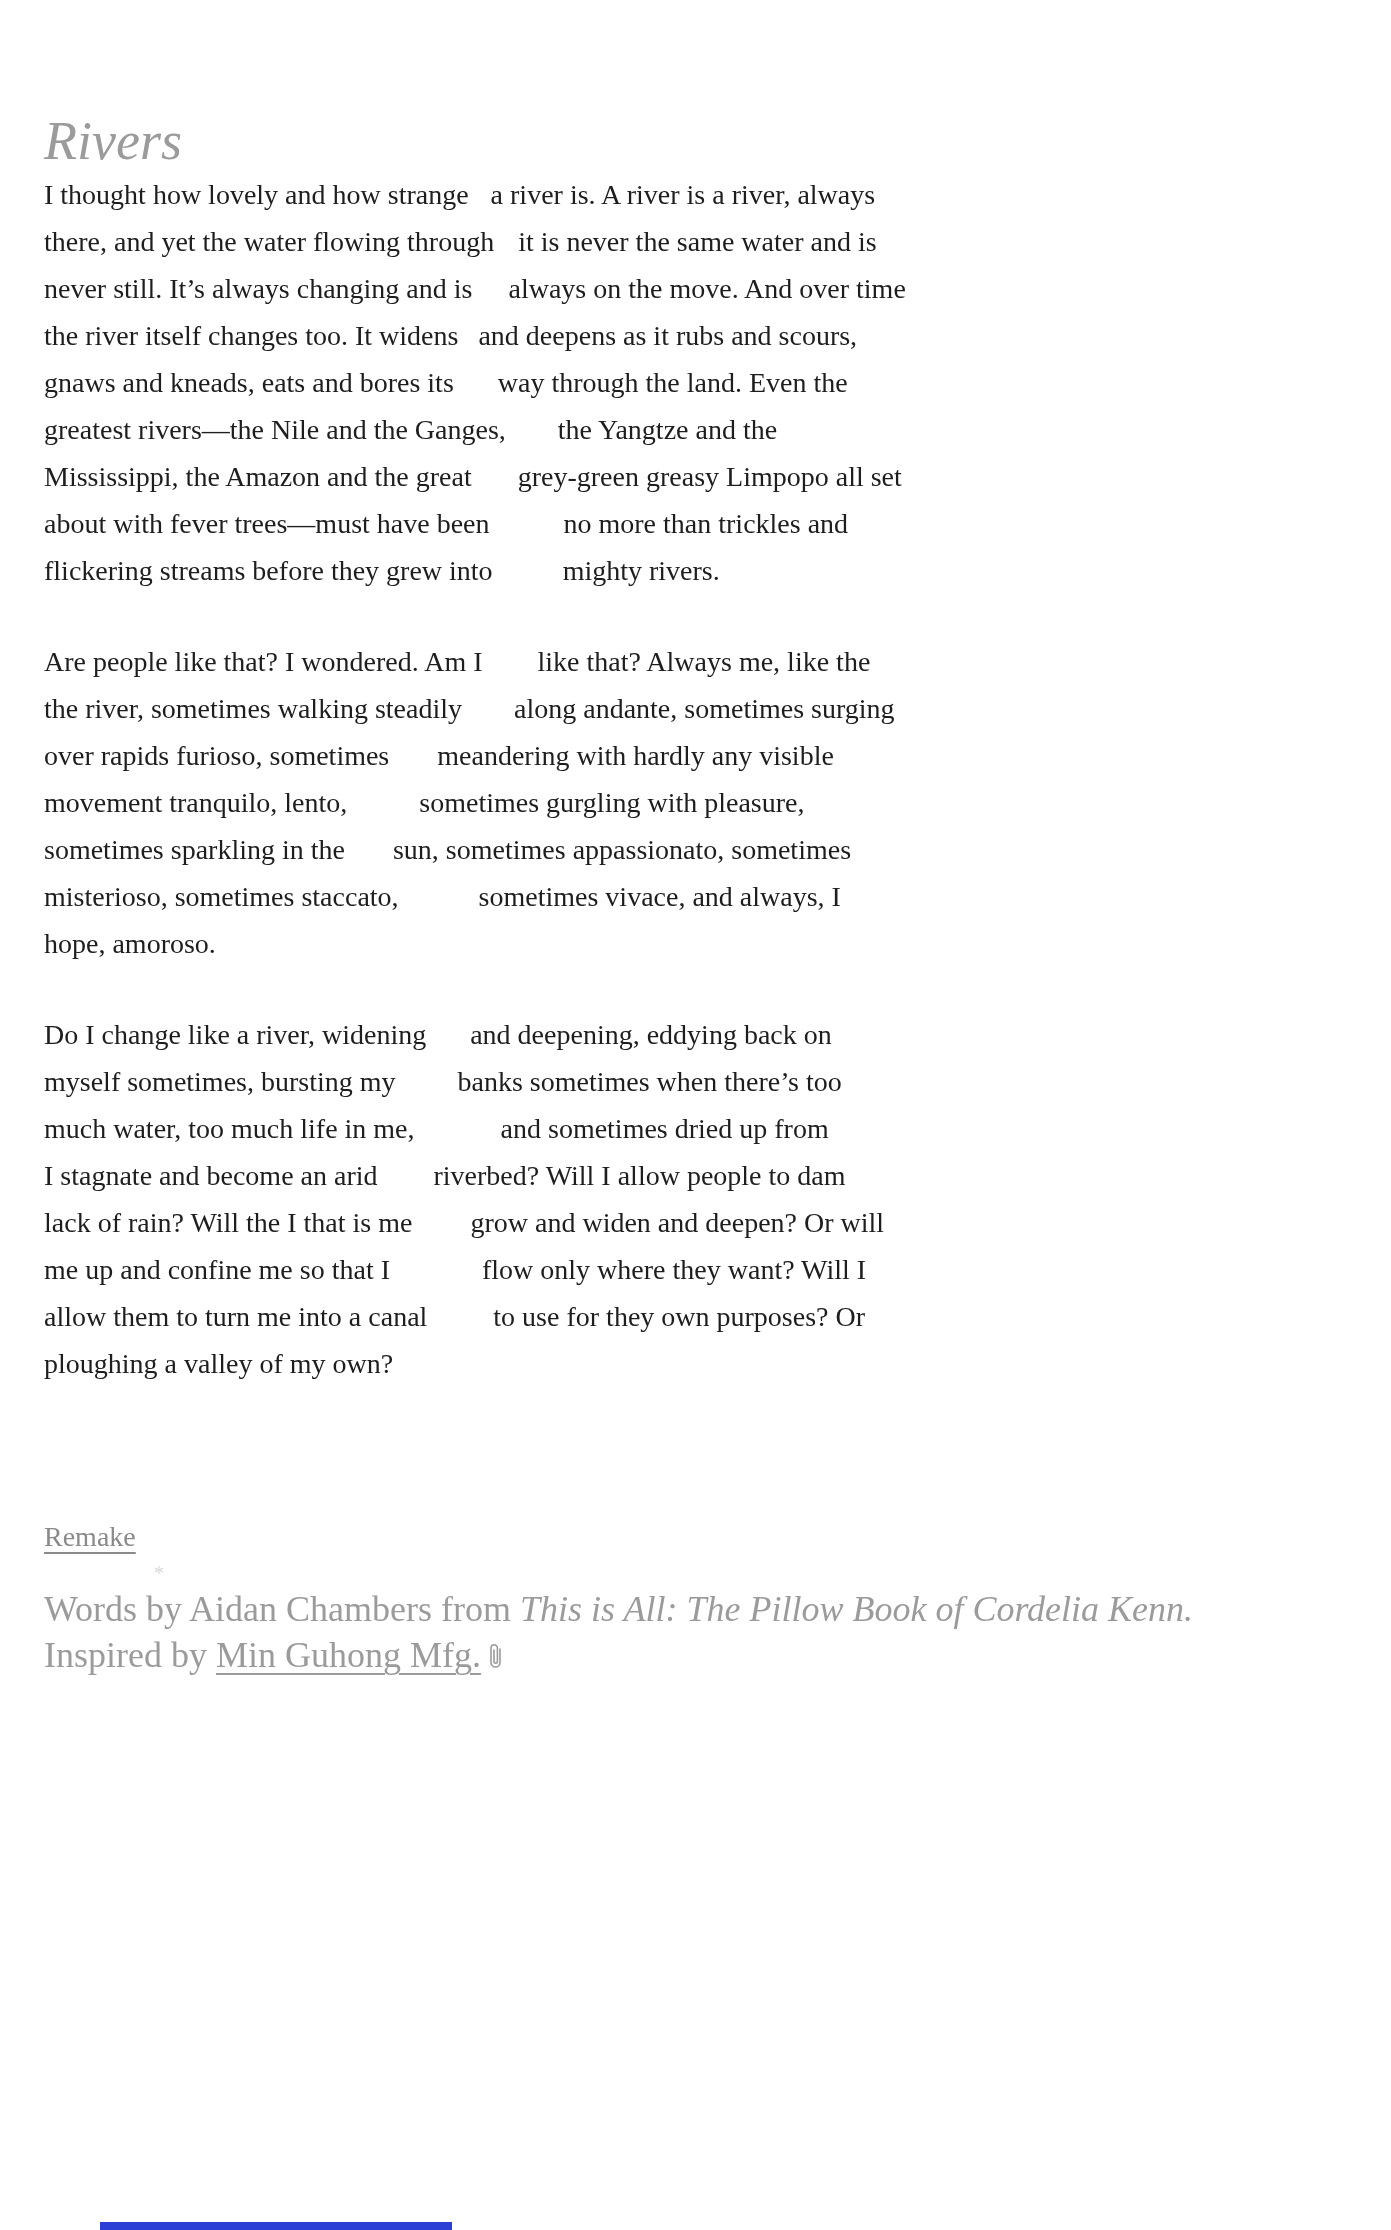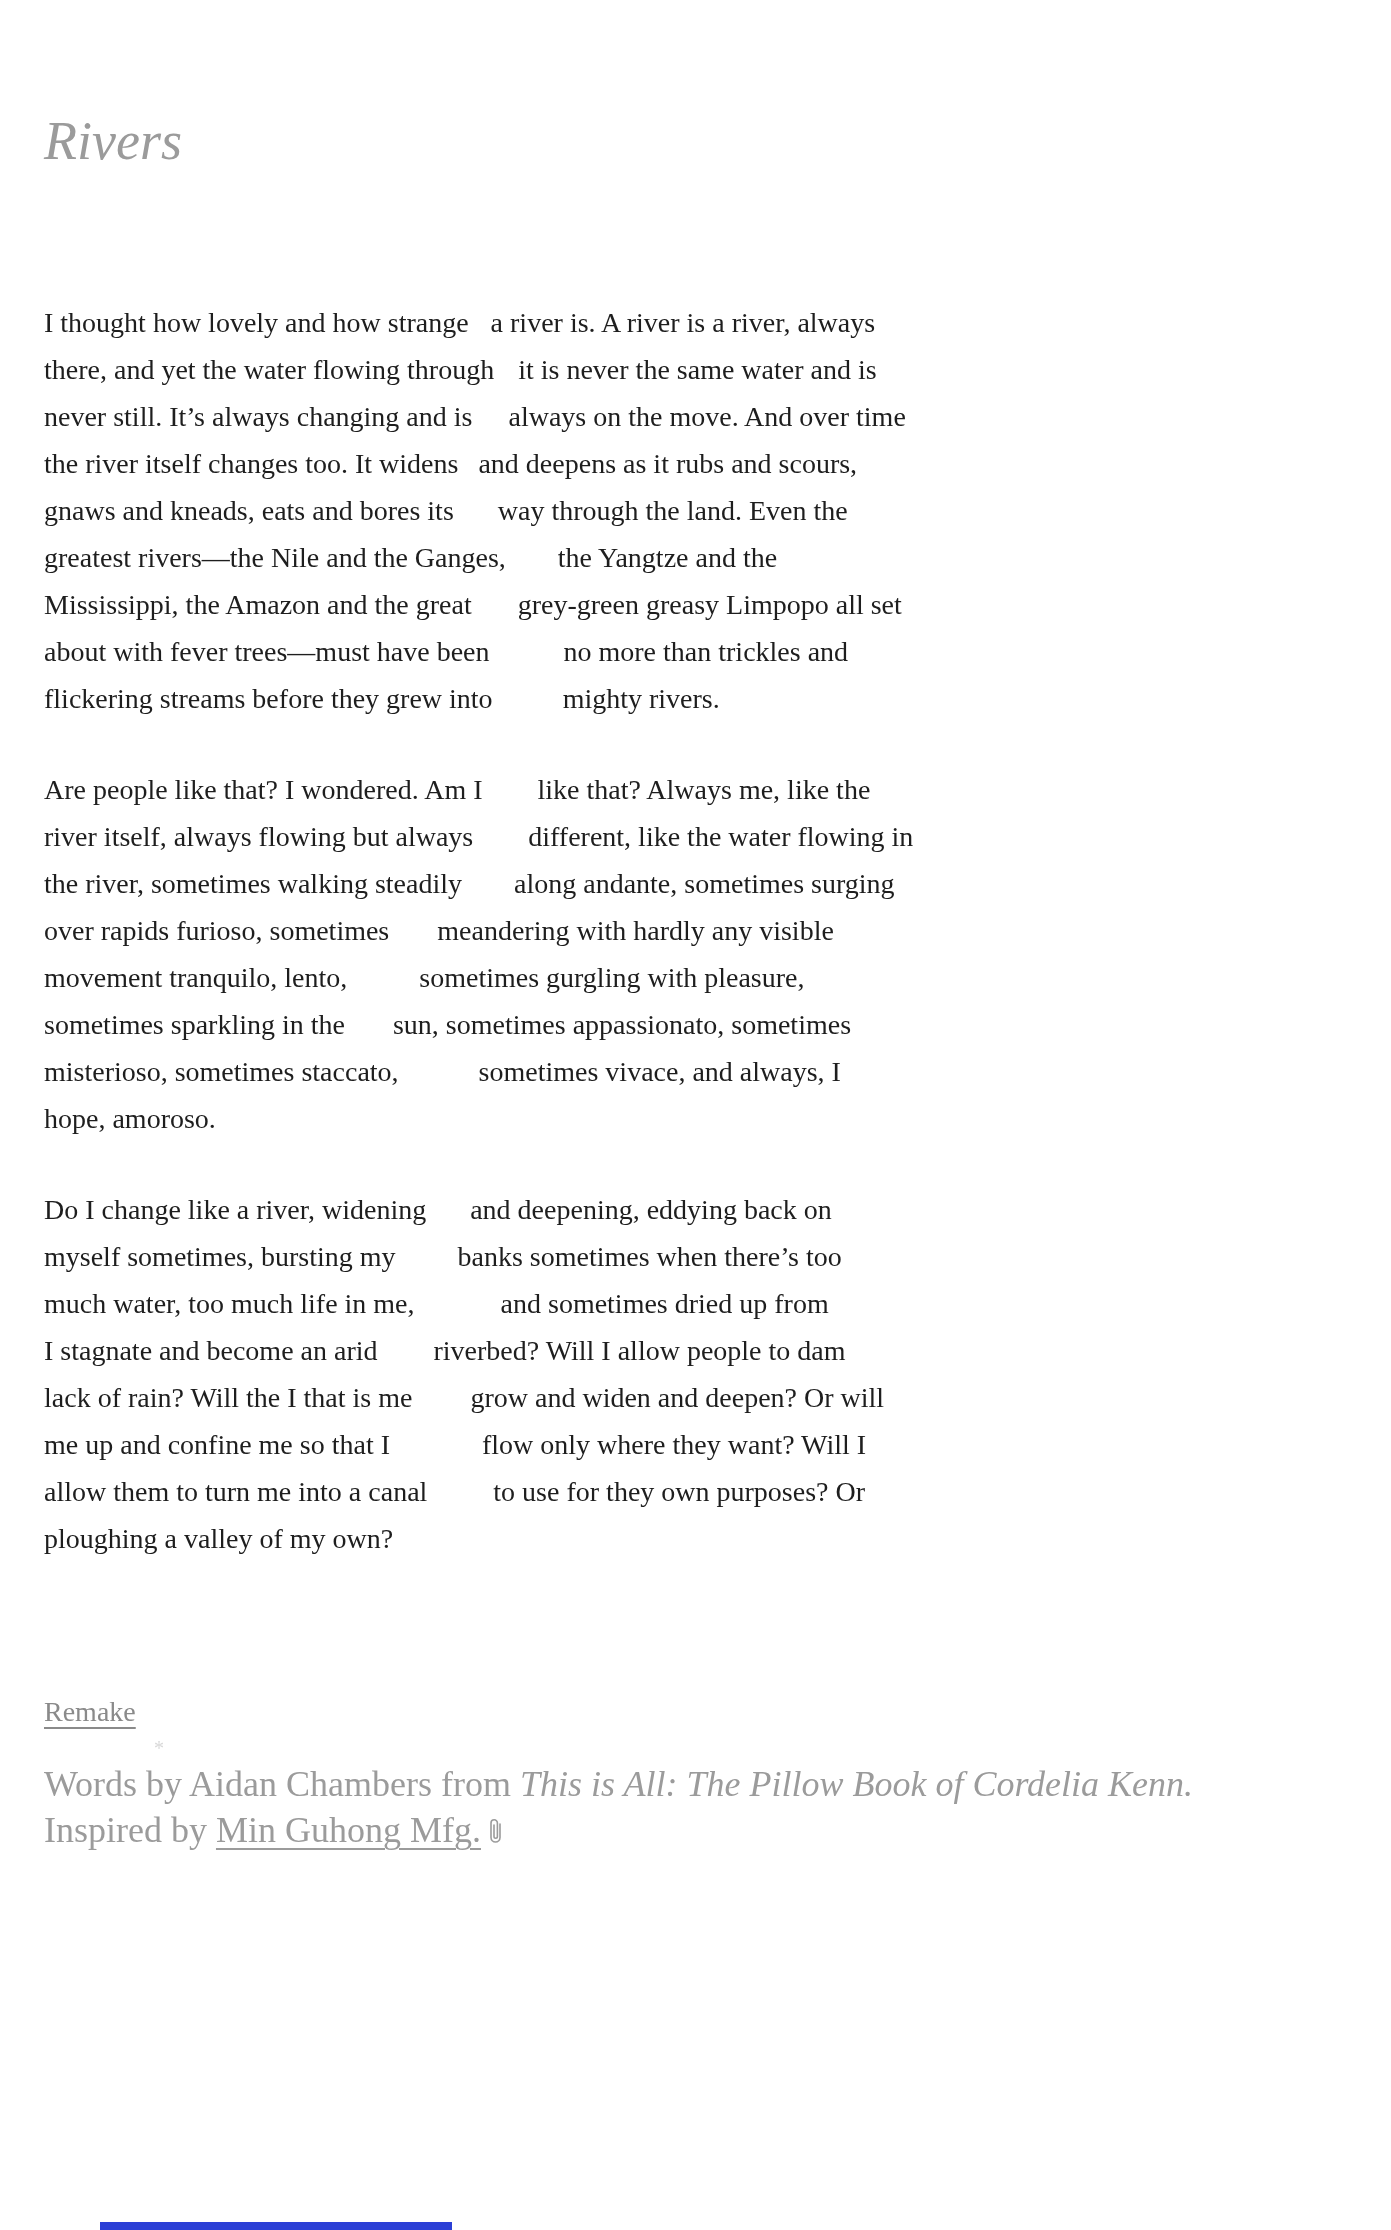--- a/index.html
+++ b/index.html
@@ -34,21 +34,21 @@
     letter-spacing: 0.6px;
   }
   .instructions .arrow {
     font-family: "Liberation Serif", "DejaVu Sans", serif;
   }
   .instructions .hand {
     font-family: "DejaVu Sans", sans-serif;
     font-size: 19px;
   }
 
-  .poem { margin-top: 128px; }
+  .poem { }
   .para + .para { margin-top: 44px; }
   .line {
     height: 47px;
     line-height: 47px;
     font-size: 28px;
     white-space: nowrap;
     color: #1e1e1e;
   }
   .river-gap { display: inline-block; height: 1px; }
 
@@ -108,21 +108,20 @@
         <div class="line"><span>never still. It’s always changing and is</span><span class="river-gap" style="width: 36px;"></span><span>always on the move. And over time</span></div>
         <div class="line"><span>the river itself changes too. It widens</span><span class="river-gap" style="width: 20px;"></span><span>and deepens as it rubs and scours,</span></div>
         <div class="line"><span>gnaws and kneads, eats and bores its</span><span class="river-gap" style="width: 44px;"></span><span>way through the land. Even the</span></div>
         <div class="line"><span>greatest rivers—the Nile and the Ganges,</span><span class="river-gap" style="width: 52px;"></span><span>the Yangtze and the</span></div>
         <div class="line"><span>Mississippi, the Amazon and the great</span><span class="river-gap" style="width: 46px;"></span><span>grey-green greasy Limpopo all set</span></div>
         <div class="line"><span>about with fever trees—must have been</span><span class="river-gap" style="width: 74px;"></span><span>no more than trickles and</span></div>
         <div class="line"><span>flickering streams before they grew into</span><span class="river-gap" style="width: 70px;"></span><span>mighty rivers.</span></div>
       </div>
       <div class="para">
         <div class="line"><span>Are people like that? I wondered. Am I</span><span class="river-gap" style="width: 55px;"></span><span>like that? Always me, like the</span></div>
-        <div class="line"><span>river itself, always flowing but always</span><span class="river-gap" style="width: 55px;"></span><span>different, like the water flowing in</span></div>
         <div class="line"><span>the river, sometimes walking steadily</span><span class="river-gap" style="width: 52px;"></span><span>along andante, sometimes surging</span></div>
         <div class="line"><span>over rapids furioso, sometimes</span><span class="river-gap" style="width: 48px;"></span><span>meandering with hardly any visible</span></div>
         <div class="line"><span>movement tranquilo, lento,</span><span class="river-gap" style="width: 72px;"></span><span>sometimes gurgling with pleasure,</span></div>
         <div class="line"><span>sometimes sparkling in the</span><span class="river-gap" style="width: 48px;"></span><span>sun, sometimes appassionato, sometimes</span></div>
         <div class="line"><span>misterioso, sometimes staccato,</span><span class="river-gap" style="width: 80px;"></span><span>sometimes vivace, and always, I</span></div>
         <div class="line"><span>hope, amoroso.</span></div>
       </div>
       <div class="para">
         <div class="line"><span>Do I change like a river, widening</span><span class="river-gap" style="width: 44px;"></span><span>and deepening, eddying back on</span></div>
         <div class="line"><span>myself sometimes, bursting my</span><span class="river-gap" style="width: 62px;"></span><span>banks sometimes when there’s too</span></div>

